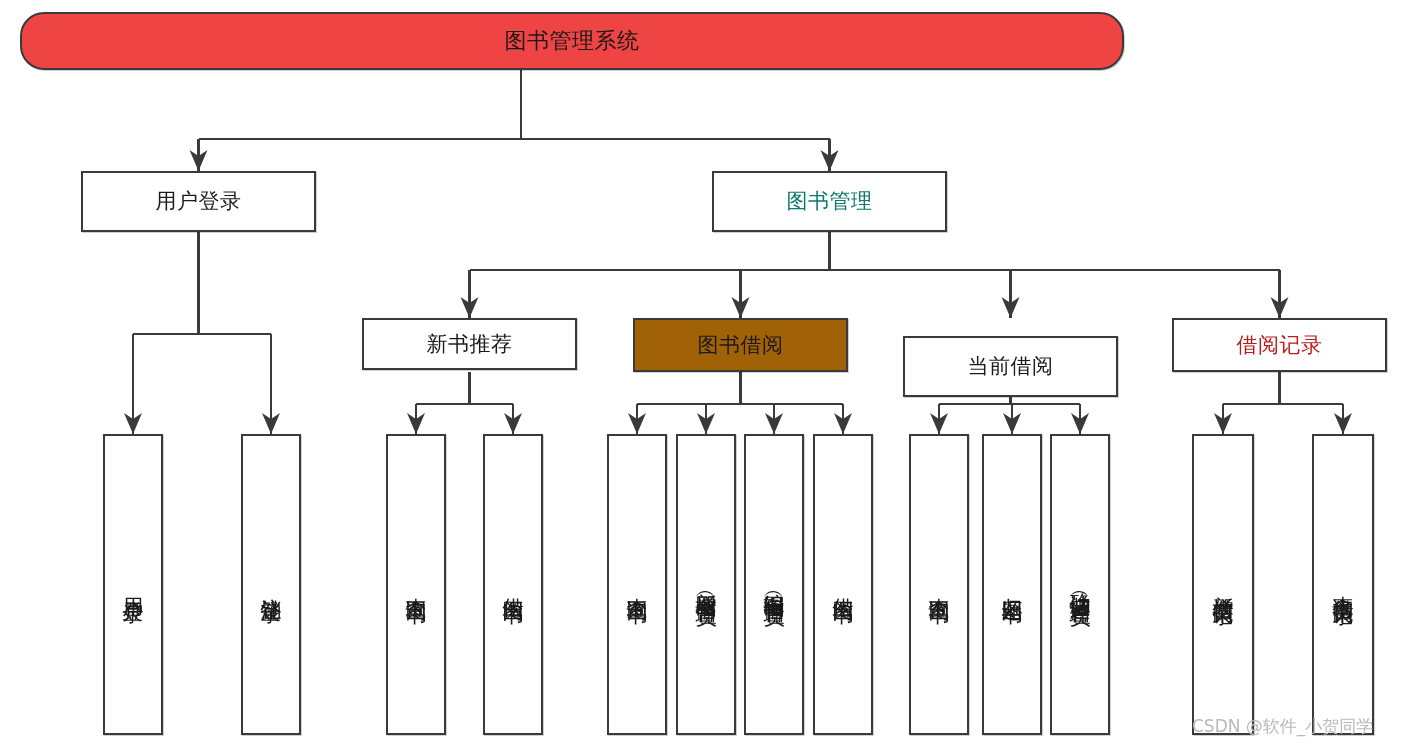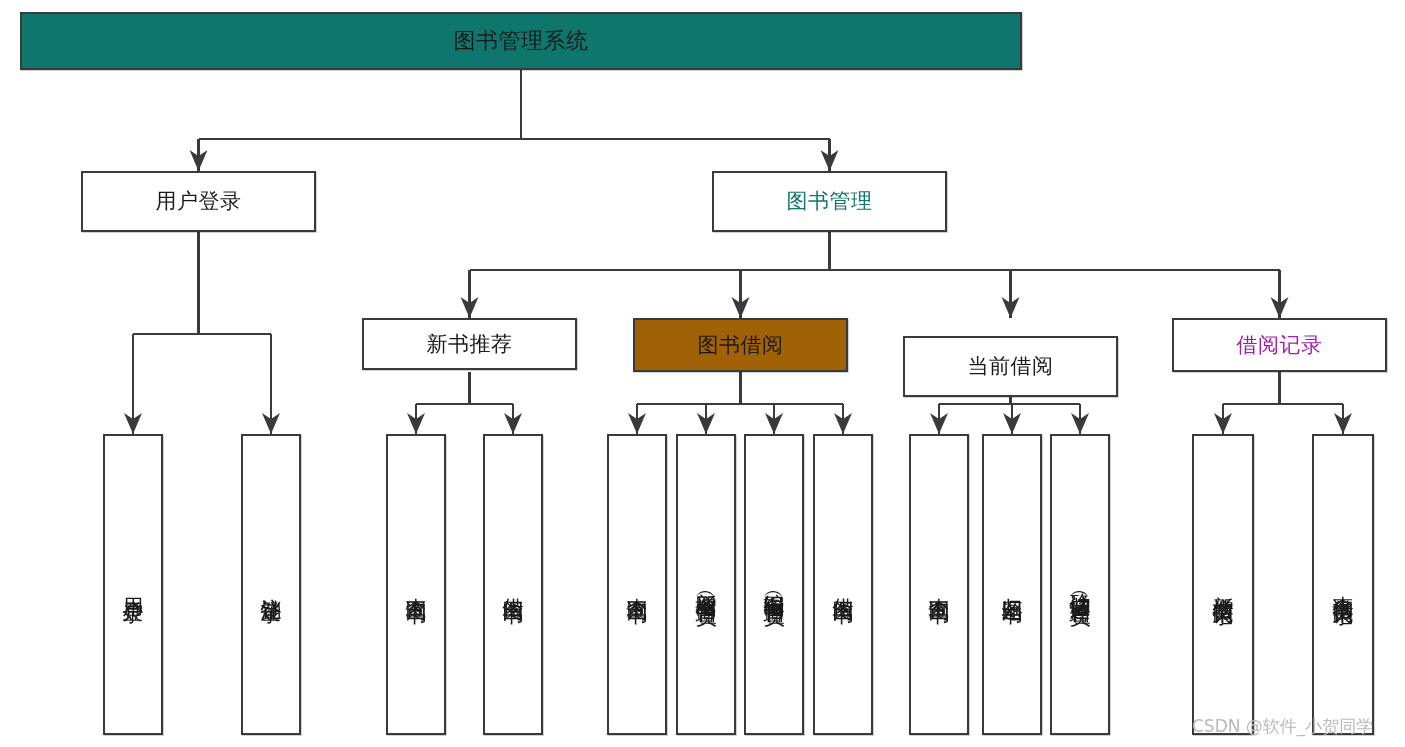--- a/index.html
+++ b/index.html
@@ -114,40 +114,40 @@
       <line x1="1080" y1="404" x2="1080" y2="434" stroke="#3a3a3a" stroke-width="2.2" shape-rendering="crispEdges"></line>
       <path d="M1071 413 L1080 434 L1089 413 L1080 419 Z" fill="#3a3a3a"></path>
       <line x1="1279.5" y1="372" x2="1279.5" y2="404" stroke="#3a3a3a" stroke-width="2.2" shape-rendering="crispEdges"></line>
       <line x1="1223" y1="404" x2="1343" y2="404" stroke="#3a3a3a" stroke-width="2.2" shape-rendering="crispEdges"></line>
       <line x1="1223" y1="404" x2="1223" y2="434" stroke="#3a3a3a" stroke-width="2.2" shape-rendering="crispEdges"></line>
       <path d="M1214 413 L1223 434 L1232 413 L1223 419 Z" fill="#3a3a3a"></path>
       <line x1="1343" y1="404" x2="1343" y2="434" stroke="#3a3a3a" stroke-width="2.2" shape-rendering="crispEdges"></line>
       <path d="M1334 413 L1343 434 L1352 413 L1343 419 Z" fill="#3a3a3a"></path>
     </svg>
   <div id="nodes-layer">
-      <div class="node horizontal root" style="left: 20px; top: 12px; width: 1002px; height: 58px; border-color: rgb(58, 58, 58); background: #0f766e;">
+      <div class="node horizontal root" style="left: 20px; top: 12px; width: 1104px; height: 58px; border-color: rgb(58, 58, 58); background: #ef4444; border-radius: 24px;">
         <span class="node-label" style="color: rgb(26, 26, 26);">图书管理系统</span>
       </div>
       <div class="node horizontal" style="left: 81px; top: 171px; width: 235px; height: 61px; border-color: rgb(58, 58, 58); background: rgb(255, 255, 255);">
         <span class="node-label" style="color: rgb(26, 26, 26);">用户登录</span>
       </div>
       <div class="node horizontal" style="left: 712px; top: 171px; width: 235px; height: 61px; border-color: rgb(58, 58, 58); background: rgb(255, 255, 255);">
         <span class="node-label" style="color: #0f766e;">图书管理</span>
       </div>
       <div class="node horizontal" style="left: 362px; top: 318px; width: 215px; height: 52px; border-color: rgb(58, 58, 58); background: rgb(255, 255, 255);">
         <span class="node-label" style="color: rgb(26, 26, 26);">新书推荐</span>
       </div>
       <div class="node horizontal" style="left: 633px; top: 318px; width: 215px; height: 54px; border-color: rgb(58, 58, 58); background: #a16207;">
         <span class="node-label" style="color: rgb(26, 26, 26);">图书借阅</span>
       </div>
       <div class="node horizontal" style="left: 903px; top: 336px; width: 215px; height: 61px; border-color: rgb(58, 58, 58); background: rgb(255, 255, 255);">
         <span class="node-label" style="color: rgb(26, 26, 26);">当前借阅</span>
       </div>
       <div class="node horizontal" style="left: 1172px; top: 318px; width: 215px; height: 54px; border-color: rgb(58, 58, 58); background: rgb(255, 255, 255);">
-        <span class="node-label" style="color: #a21caf; text-align: right;">借阅记录</span>
+        <span class="node-label" style="color: #b91c1c; text-align: right;">借阅记录</span>
       </div>
       <div class="node vertical" style="left: 103px; top: 434px; width: 60px; height: 301px; border-color: rgb(58, 58, 58); background: rgb(255, 255, 255);">
         <span class="node-label" style="color: rgb(26, 26, 26);">用户登录</span>
       </div>
       <div class="node vertical" style="left: 241px; top: 434px; width: 60px; height: 301px; border-color: rgb(58, 58, 58); background: rgb(255, 255, 255);">
         <span class="node-label" style="color: rgb(26, 26, 26);">注销登录</span>
       </div>
       <div class="node vertical" style="left: 386px; top: 434px; width: 60px; height: 301px; border-color: rgb(58, 58, 58); background: rgb(255, 255, 255);">
         <span class="node-label" style="color: rgb(26, 26, 26);">查询图书</span>
       </div>

